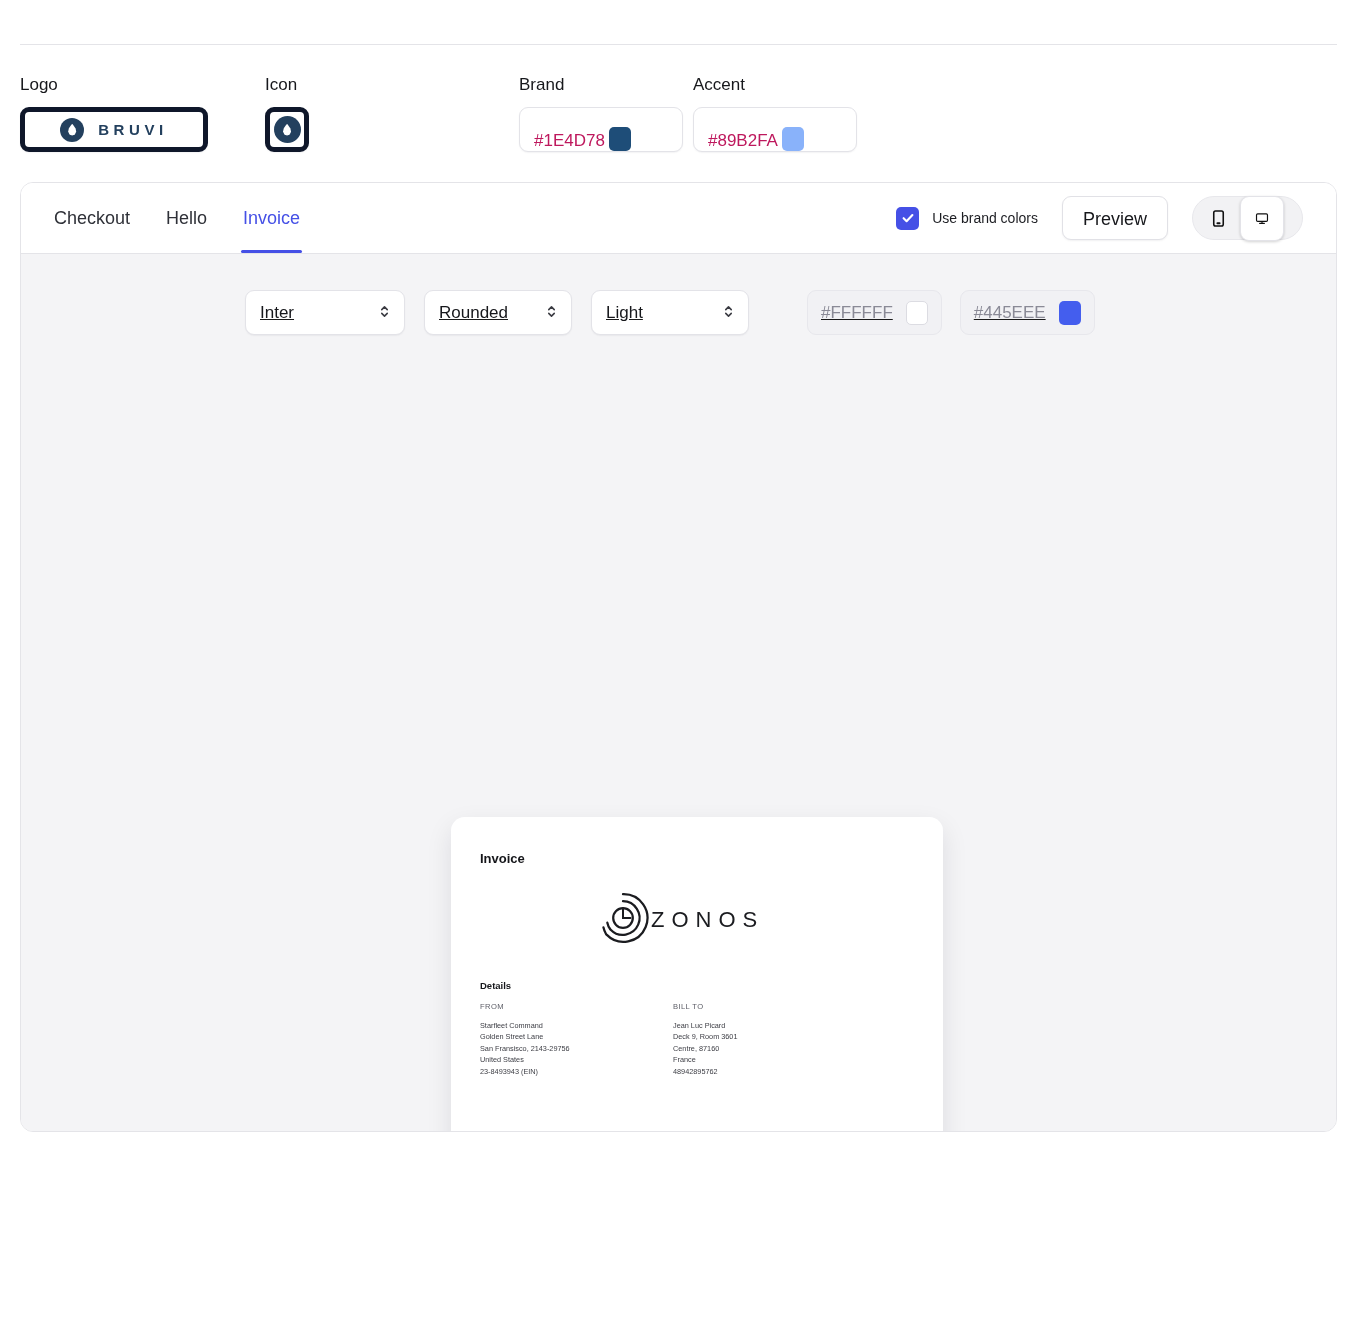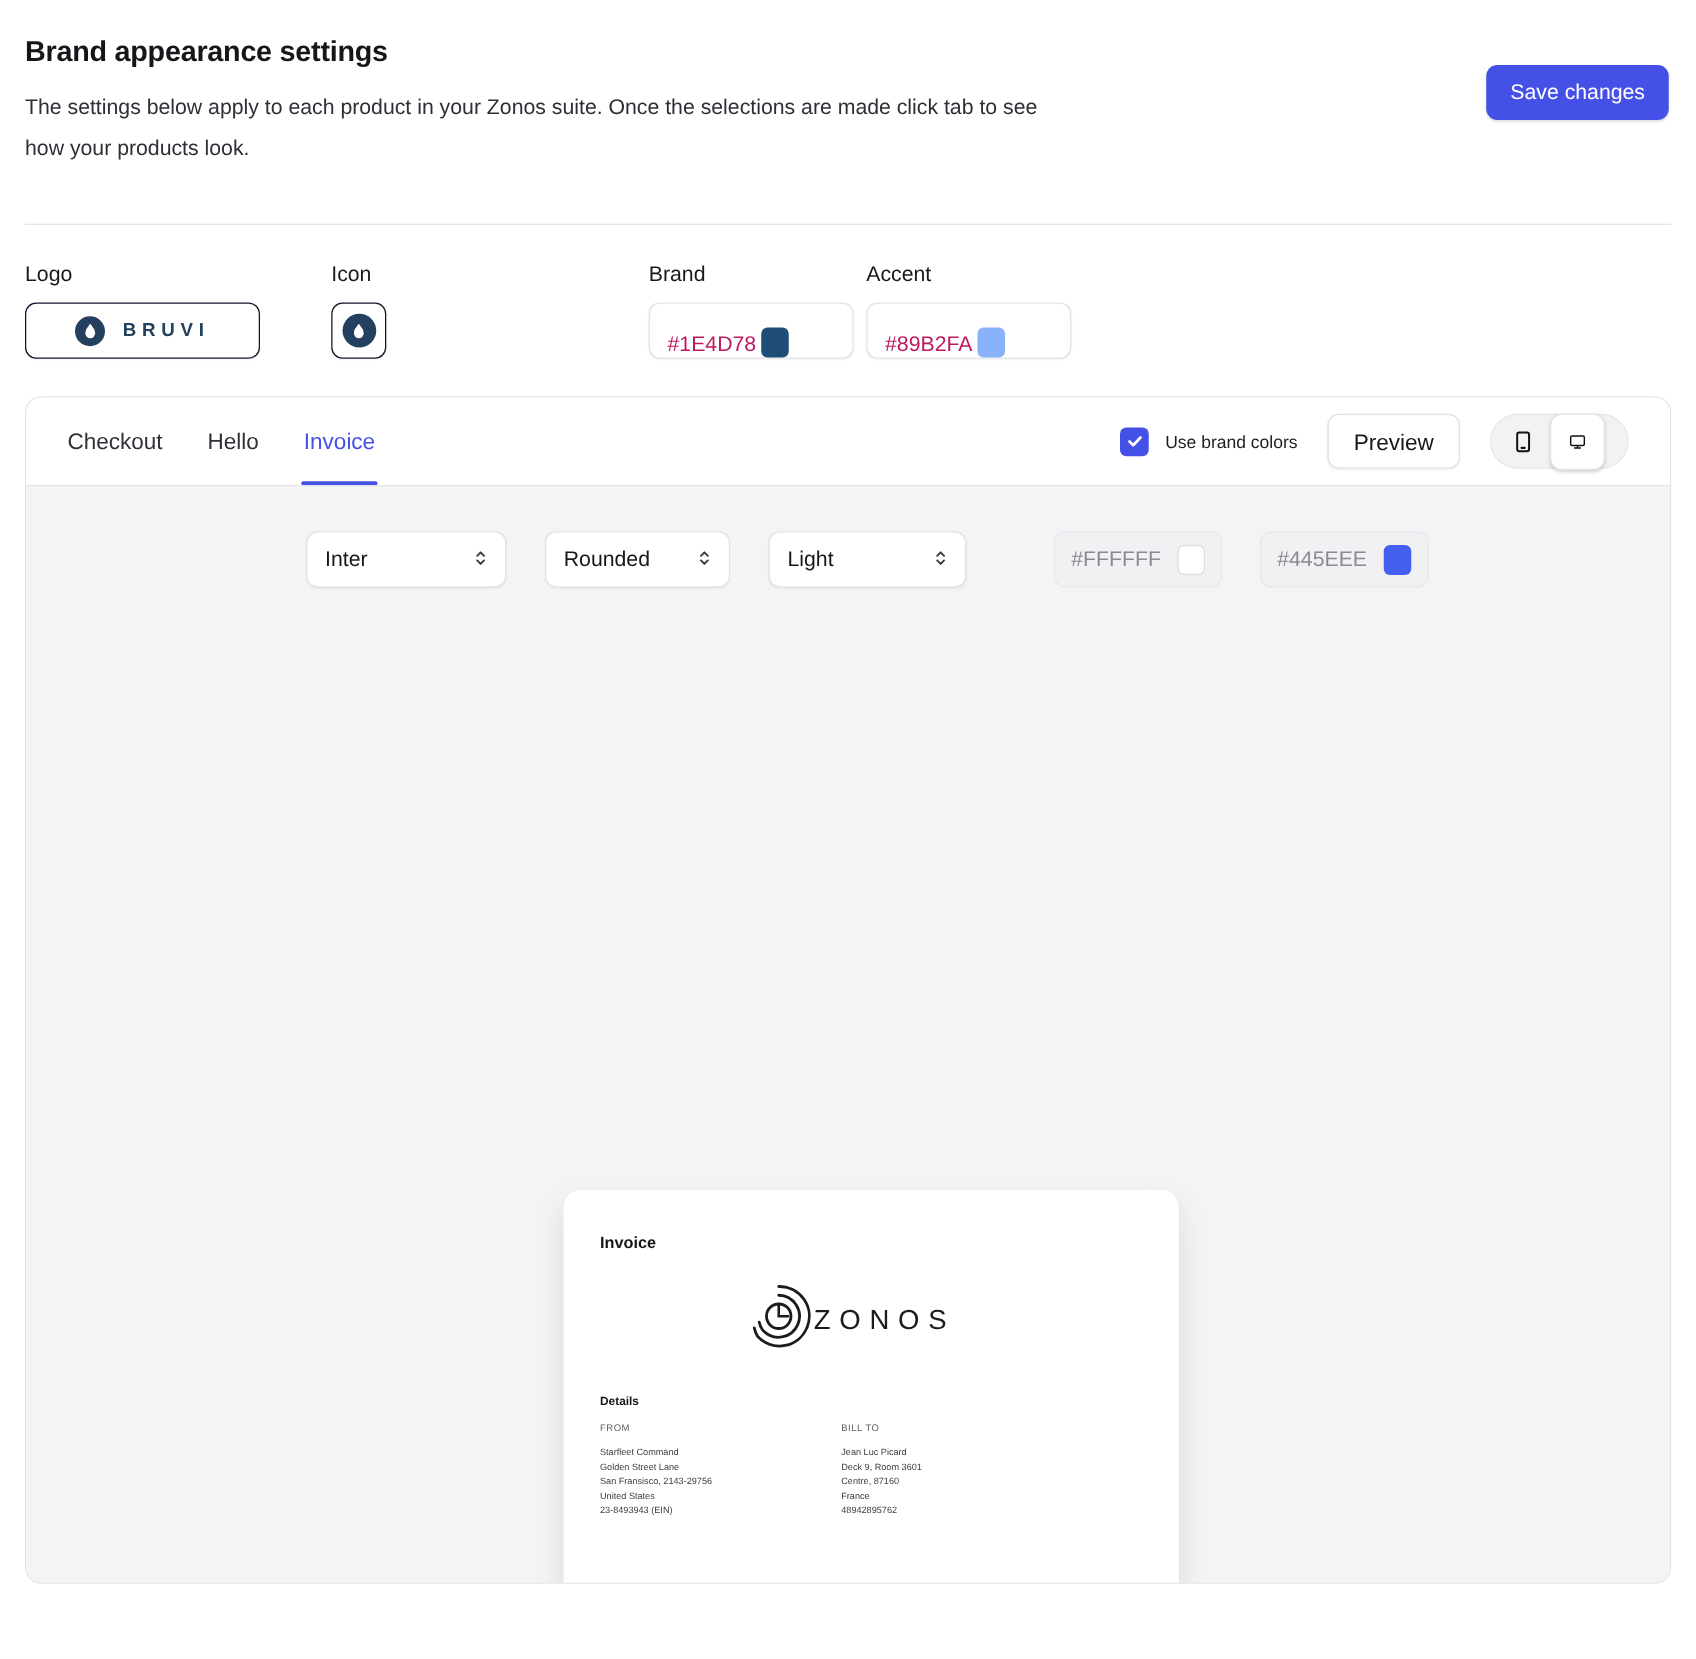--- a/index.html
+++ b/index.html
@@ -32,21 +32,21 @@
   }
   .divider { height: 1px; background: #e4e4e8; margin: 44px 0 0 0; }
 
   
   .brand-row { display: flex; align-items: flex-start; padding-top: 30px; }
   .fld-label {
     font-size: 17px; font-weight: 500; color: #17181c;
     margin-bottom: 12px; display: block;
   }
   .swatch-box {
-    background: #fff; border: 1px solid #0f172a; border-radius: 9px;
+    background: #fff; border: 5px solid #0f172a; border-radius: 9px;
     height: 45px; display: flex; align-items: center; justify-content: center;
     box-shadow: 0 1px 1.5px rgba(16,24,40,.05);
   }
   .logo-box { width: 188px; gap: 14px; }
   .icon-box { width: 44px; }
   .bruvi-text {
     font-size: 15px; font-weight: bold; letter-spacing: 4.6px;
     color: #23405e;
   }
   .droplet-circle {
@@ -114,21 +114,21 @@
     width: 44px; height: 38px; display: flex; align-items: center;
     justify-content: center; border-radius: 50%; cursor: pointer; color: #111;
   }
   .dev-btn.sel { background: #fff; box-shadow: 0 1px 3px rgba(0,0,0,.18); }
 
   .preview-body {
     background: #f4f4f6; border-top: 1px solid #e4e4e8;
     height: 879px; position: relative;
   }
   .ctl-row {
-    display: flex; align-items: flex-start; padding: 36px 0 0 224px; gap: 16px;
+    display: flex; align-items: flex-start; padding: 36px 0 0 224px; gap: 4px; text-decoration: underline;
   }
   .sel {
     background: #fff; border: 1px solid #e3e3e8; border-radius: 9px;
     height: 45px; display: flex; align-items: center; justify-content: space-between;
     padding: 0 14px; font-size: 17px; color: #16171b; cursor: pointer;
     box-shadow: 0 1px 1.5px rgba(16,24,40,.05); margin-right: 15px;
   }
   .sel.w1 { width: 160px; } .sel.w2 { width: 148px; } .sel.w3 { width: 158px; }
   .sel .chev { color: #3a3b42; font-size: 15px; line-height: 1; }
   .cfield-dis {
@@ -167,25 +167,20 @@
   .addr-grid { display: flex; }
   .addr-col { width: 193px; }
   .addr-h { font-size: 7.6px; color: #5c5d66; letter-spacing: .4px; margin-bottom: 9px; }
   .addr-l { font-size: 7.3px; line-height: 11.4px; color: #3c3d44; }
 </style>
 </head>
 <body>
 
 <div class="page">
 
-  <div class="hdr">
-    <h1>Brand appearance settings</h1>
-    <p>The settings below apply to each product in your Zonos suite. Once the selections are made click tab to see how your products look.</p>
-    <button class="save-btn">Save changes</button>
-  </div>
   <div class="divider"></div>
 
   <div class="brand-row">
 
     <div class="col-logo">
       <span class="fld-label">Logo</span>
       <div class="swatch-box logo-box">
         <span class="droplet-circle">
             <span class="droplet"></span>
           </span>

